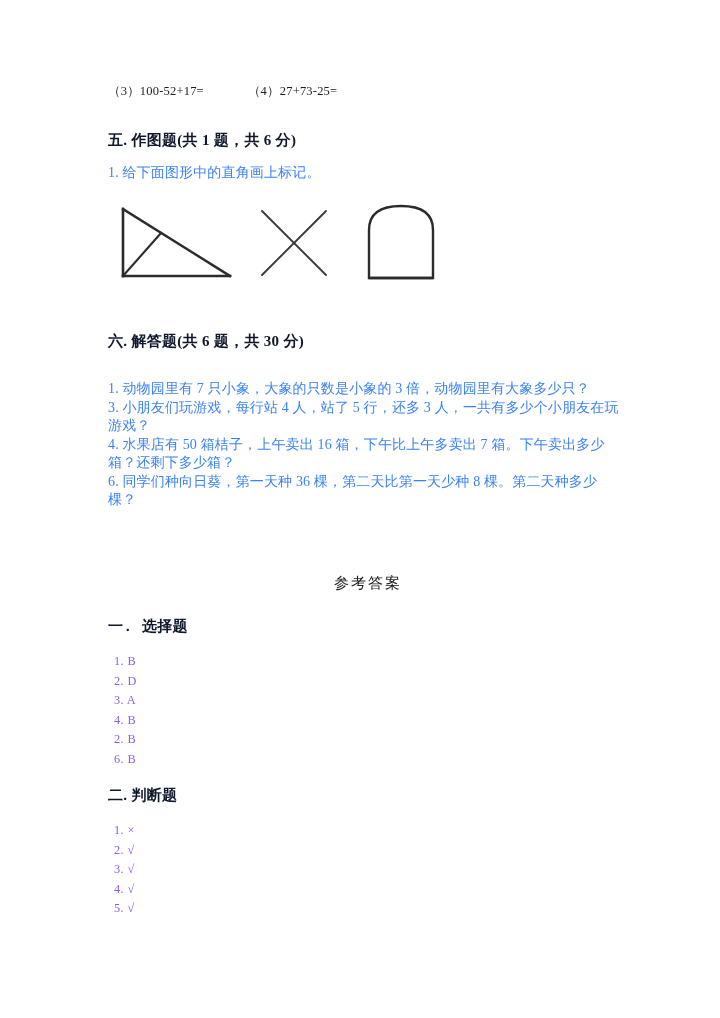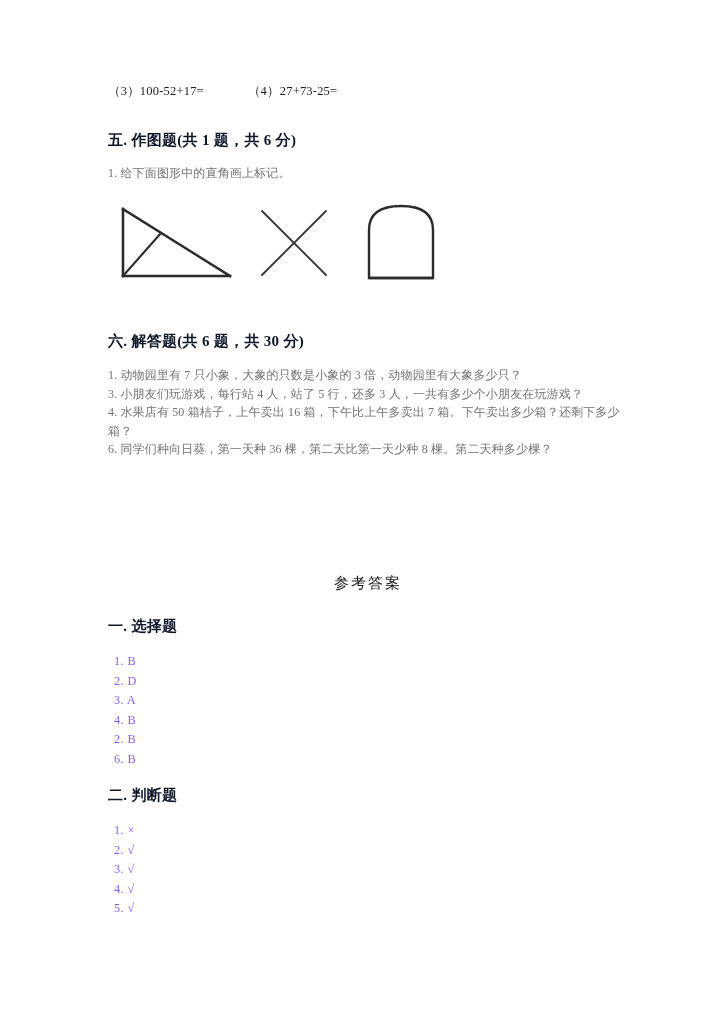--- a/index.html
+++ b/index.html
@@ -42,23 +42,23 @@
   }
   .calc-row .gap { display: inline-block; width: 44px; }
 
   .sec-head {
     font-size: 15px;
     font-weight: bold;
     color: #0f172a;
     letter-spacing: 0.3px;
   }
   .body-line {
-    font-size: 12px;
+    font-size: 14px;
     line-height: 18.5px;
-    color: #737373;
+    color: #3b82f6;
     letter-spacing: 0.15px;
   }
 
   #sec5-head { position: absolute; left: 0; top: 131px; }
   #sec5-q1   { position: absolute; left: 0; top: 164px; }
 
   
   .figures {
     position: absolute;
     left: 8px;
@@ -66,37 +66,37 @@
     width: 500px;
     height: 100px;
   }
   .fig { position: absolute; }
   #fig-triangle { left: 0px;   top: 6px; }
   #fig-cross    { left: 140px; top: 8px; }
   #fig-arch     { left: 247px; top: 2px; }
 
   
   #sec6-head  { position: absolute; left: 0; top: 332px; }
-  #sec6-list  { position: absolute; left: 0; top: 366px; width: 512px; }
+  #sec6-list  { position: absolute; left: 0; top: 380px; width: 512px; }
   #sec6-list p { margin: 0; }
 
   
   #answers-title {
     position: absolute;
     left: 0;
     top: 574px;
     width: 520px;
     text-align: center;
     font-size: 15px;
     font-weight: normal;
     letter-spacing: 2px;
     color: #1a1a1a;
     font-family: "DejaVu Serif", "Liberation Serif", serif;
   }
-  #ans-sec1-head { position: absolute; left: 0; top: 617px; }
+  #ans-sec1-head { position: absolute; left: 0; top: 617px; font-family: Liberation Mono, monospace; }
   #ans-sec1-list { position: absolute; left: 6px; top: 652px; }
   #ans-sec2-head { position: absolute; left: 0; top: 786px; }
   #ans-sec2-list { position: absolute; left: 6px; top: 821px; }
 
   .ans-list { margin: 0; padding: 0; list-style: none; }
   .ans-list li {
     font-size: 12.3px;
     line-height: 19.6px;
     color: #8b5cf6;
     letter-spacing: 0.4px;

